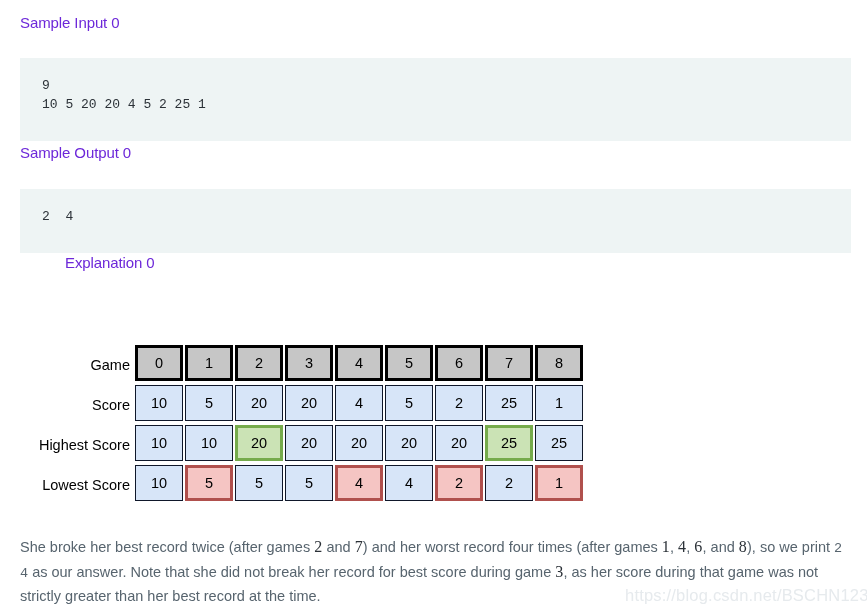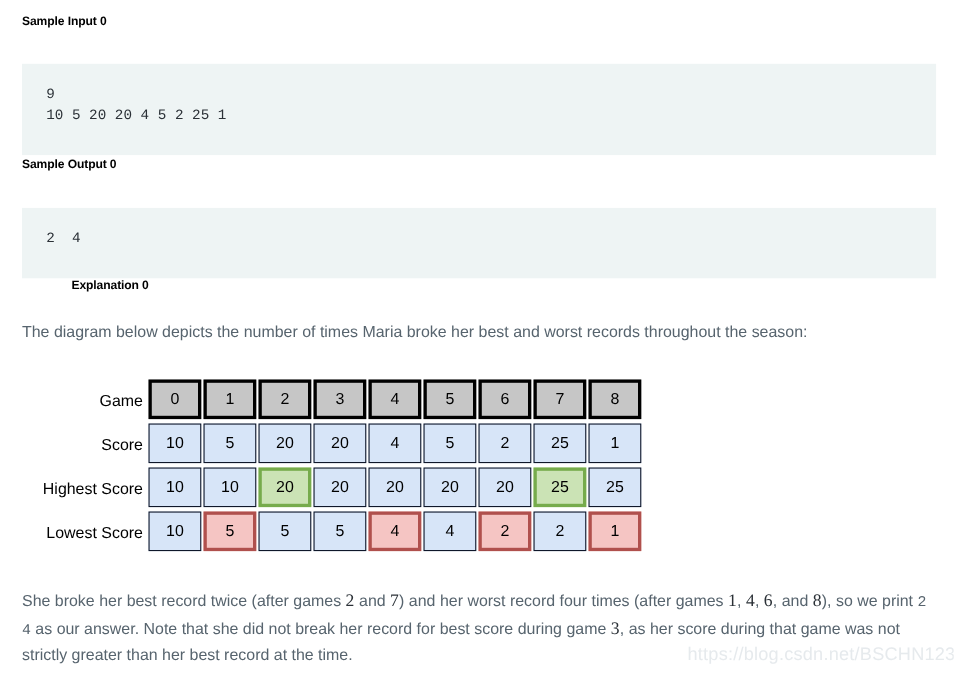--- a/index.html
+++ b/index.html
@@ -20,23 +20,23 @@
     position: absolute;
     left: 0; top: 0;
     width: 867px;
     height: 615px;
   }
 
   
   .section-heading {
     position: absolute;
     left: 20px;
-    font-size: 11px;
-    font-weight: bold;
-    color: #000000;
+    font-size: 15px;
+    font-weight: normal;
+    color: #6d28d9;
     letter-spacing: -0.1px;
   }
   #h-input   { top: 14px; }
   #h-output  { top: 144px; }
   #h-expl    { top: 254px; margin-left: 45px; }
 
   
   .code-block {
     position: absolute;
     left: 20px;
@@ -167,21 +167,20 @@
 
   <pre class="code-block" id="code-input">9
 10 5 20 20 4 5 2 25 1</pre>
 
   <div class="section-heading" id="h-output">Sample Output 0</div>
 
   <pre class="code-block" id="code-output">2  4</pre>
 
   <div class="section-heading" id="h-expl">Explanation 0</div>
 
-  <div class="para" id="para-intro">The diagram below depicts the number of times Maria broke her best and worst records throughout the season:</div>
 
   <div id="diagram">
 
     <div class="diag-row" id="row-game">
       <div class="row-label">Game</div>
       <div class="cells">
         <div class="cell game">0</div>
         <div class="cell game">1</div>
         <div class="cell game">2</div>
         <div class="cell game">3</div>

